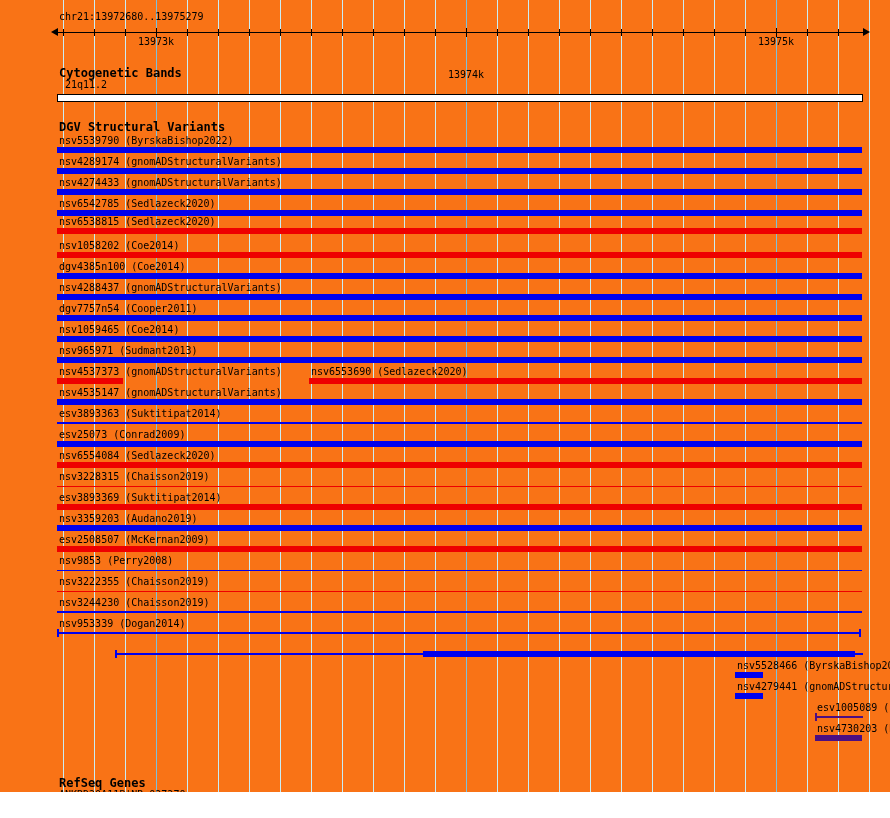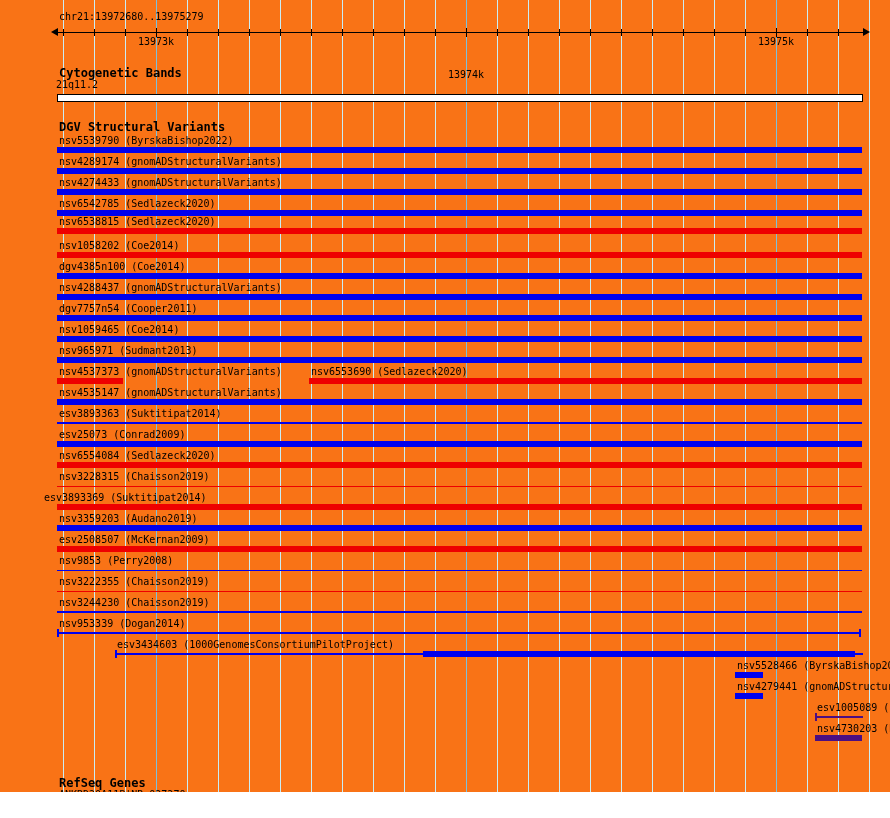--- a/index.html
+++ b/index.html
@@ -81,21 +81,21 @@
       <div class="tick" style="left: 745px; top: 29px; height: 7px;"></div>
       <div class="tick" style="left: 776px; top: 28px; height: 9px;"></div>
       <div class="tick" style="left: 807px; top: 29px; height: 7px;"></div>
       <div class="tick" style="left: 838px; top: 29px; height: 7px;"></div>
       <div class="ticklabel" style="left: 156px; top: 36px;">13973k</div>
       <div class="ticklabel" style="left: 466px; top: 36px; margin-top: 33px;">13974k</div>
       <div class="ticklabel" style="left: 776px; top: 36px;">13975k</div>
     </div>
 
   <div class="hd" style="left:59px;top:67px">Cytogenetic Bands</div>
-  <div class="t" style="left:56px;top:79px">21q11.2</div>
+  <div class="t" style="left:65px;top:79px">21q11.2</div>
   <div class="bandrect" style="left:57px;top:94px;width:804px;height:6px"></div>
 
   <div class="hd" style="left:59px;top:121px">DGV Structural Variants</div>
   <div id="dgv-rows">
       <div style="position: absolute; left: 0px; top: 135px; width: 890px; height: 21px;">
         <div class="t" style="left: 59px; top: 0px;">nsv5539790 (ByrskaBishop2022)</div>
         <div class="bar" style="left: 57px; top: 12px; width: 805px; height: 6px; background: rgb(0, 0, 238);"></div>
       </div>
       <div style="position: absolute; left: 0px; top: 156px; width: 890px; height: 21px; padding-left: 46px;">
         <div class="t" style="left: 59px; top: 0px;">nsv4289174 (gnomADStructuralVariants)</div>
@@ -157,21 +157,21 @@
       </div>
       <div style="position: absolute; left: 0px; top: 450px; width: 890px; height: 21px;">
         <div class="t" style="left: 59px; top: 0px;">nsv6554084 (Sedlazeck2020)</div>
         <div class="bar" style="left: 57px; top: 12px; width: 805px; height: 6px; background: rgb(238, 0, 0);"></div>
       </div>
       <div style="position: absolute; left: 0px; top: 471px; width: 890px; height: 21px;">
         <div class="t" style="left: 59px; top: 0px;">nsv3228315 (Chaisson2019)</div>
         <div class="bar" style="left: 57px; top: 15px; width: 805px; height: 1px; background: rgb(238, 0, 0);"></div>
       </div>
       <div style="position: absolute; left: 0px; top: 492px; width: 890px; height: 21px;">
-        <div class="t" style="left: 44px; top: 0px; text-align: center;">esv3893369 (Suktitipat2014)</div>
+        <div class="t" style="left: 59px; top: 0px; text-align: center;">esv3893369 (Suktitipat2014)</div>
         <div class="bar" style="left: 57px; top: 12px; width: 805px; height: 6px; background: rgb(238, 0, 0);"></div>
       </div>
       <div style="position: absolute; left: 0px; top: 513px; width: 890px; height: 21px;">
         <div class="t" style="left: 59px; top: 0px;">nsv3359203 (Audano2019)</div>
         <div class="bar" style="left: 57px; top: 12px; width: 805px; height: 6px; background: rgb(0, 0, 238);"></div>
       </div>
       <div style="position: absolute; left: 0px; top: 534px; width: 890px; height: 21px;">
         <div class="t" style="left: 59px; top: 0px;">esv2508507 (McKernan2009)</div>
         <div class="bar" style="left: 57px; top: 12px; width: 805px; height: 6px; background: rgb(238, 0, 0);"></div>
       </div>
@@ -187,21 +187,20 @@
         <div class="t" style="left: 59px; top: 0px;">nsv3244230 (Chaisson2019)</div>
         <div class="bar" style="left: 57px; top: 14px; width: 805px; height: 2px; background: rgb(0, 0, 238);"></div>
       </div>
       <div style="position: absolute; left: 0px; top: 618px; width: 890px; height: 21px; padding-left: 27px;">
         <div class="t" style="left: 59px; top: 0px;">nsv953339 (Dogan2014)</div>
         <div class="bar" style="left: 57px; top: 14px; width: 803px; height: 2px; background: rgb(0, 0, 238);"></div>
         <div class="bar" style="left: 57px; top: 11px; width: 2px; height: 8px; background: rgb(0, 0, 238);"></div>
         <div class="bar" style="left: 859px; top: 11px; width: 2px; height: 8px; background: rgb(0, 0, 238);"></div>
       </div>
       <div style="position: absolute; left: 0px; top: 639px; width: 890px; height: 21px;">
-        <div class="t" style="left: 117px; top: 0px;">esv3434603 (1000GenomesConsortiumPilotProject)</div>
         <div class="bar" style="left: 115px; top: 14px; width: 308px; height: 2px; background: rgb(0, 0, 238);"></div>
         <div class="bar" style="left: 423px; top: 12px; width: 432px; height: 6px; background: rgb(0, 0, 238);"></div>
         <div class="bar" style="left: 855px; top: 14px; width: 8px; height: 2px; background: rgb(0, 0, 238);"></div>
         <div class="bar" style="left: 115px; top: 11px; width: 2px; height: 8px; background: rgb(0, 0, 238);"></div>
       </div>
       <div style="position: absolute; left: 0px; top: 660px; width: 890px; height: 21px;">
         <div class="t" style="left: 737px; top: 0px;">nsv5528466 (ByrskaBishop20</div>
         <div class="bar" style="left: 735px; top: 12px; width: 28px; height: 6px; background: rgb(0, 0, 238);"></div>
       </div>
       <div style="position: absolute; left: 0px; top: 681px; width: 890px; height: 21px;">

